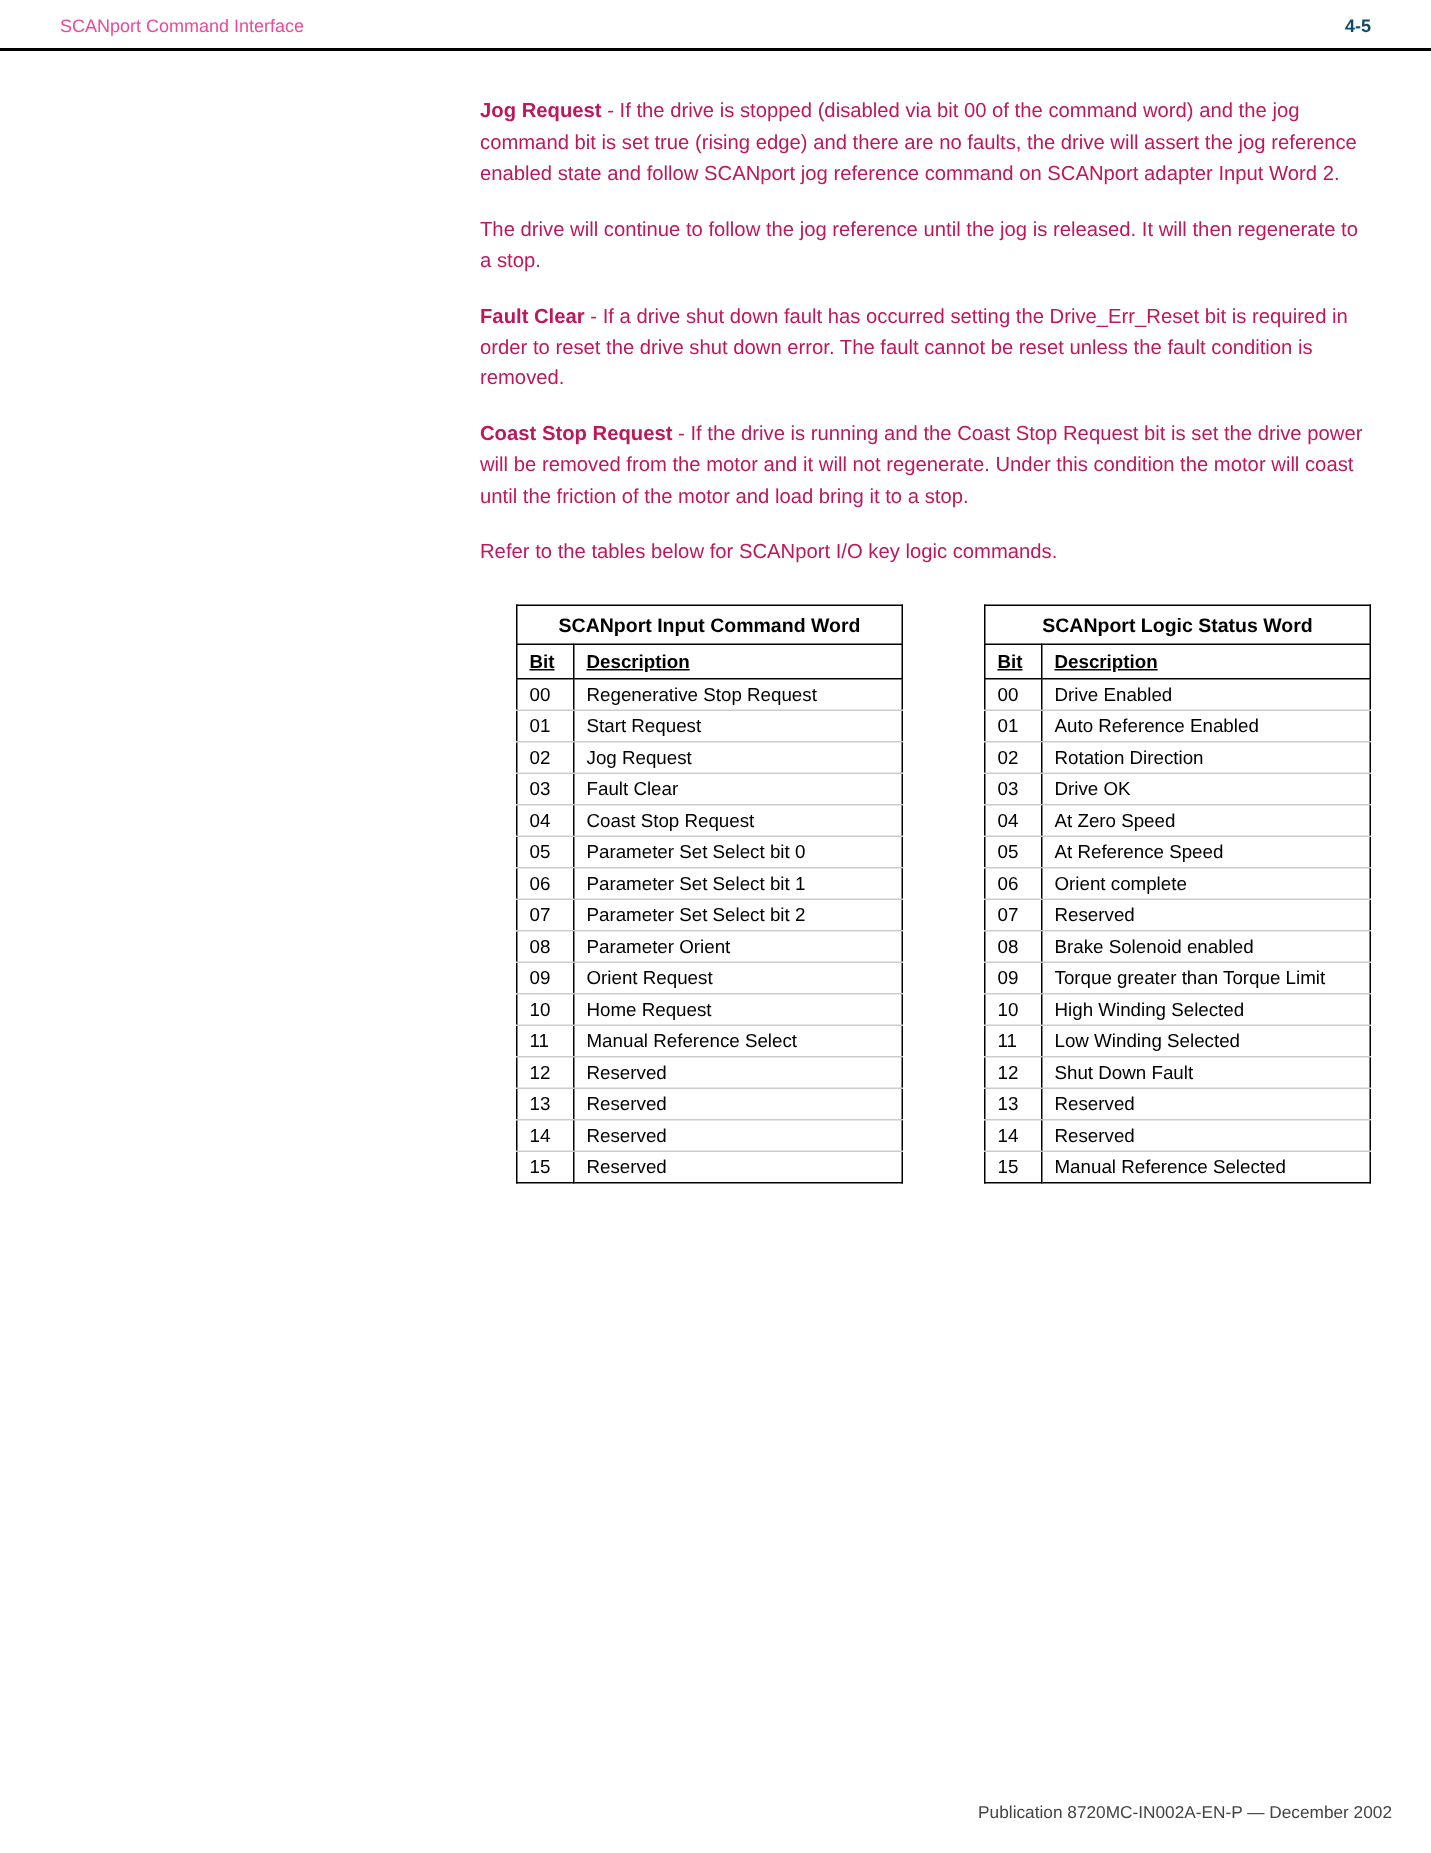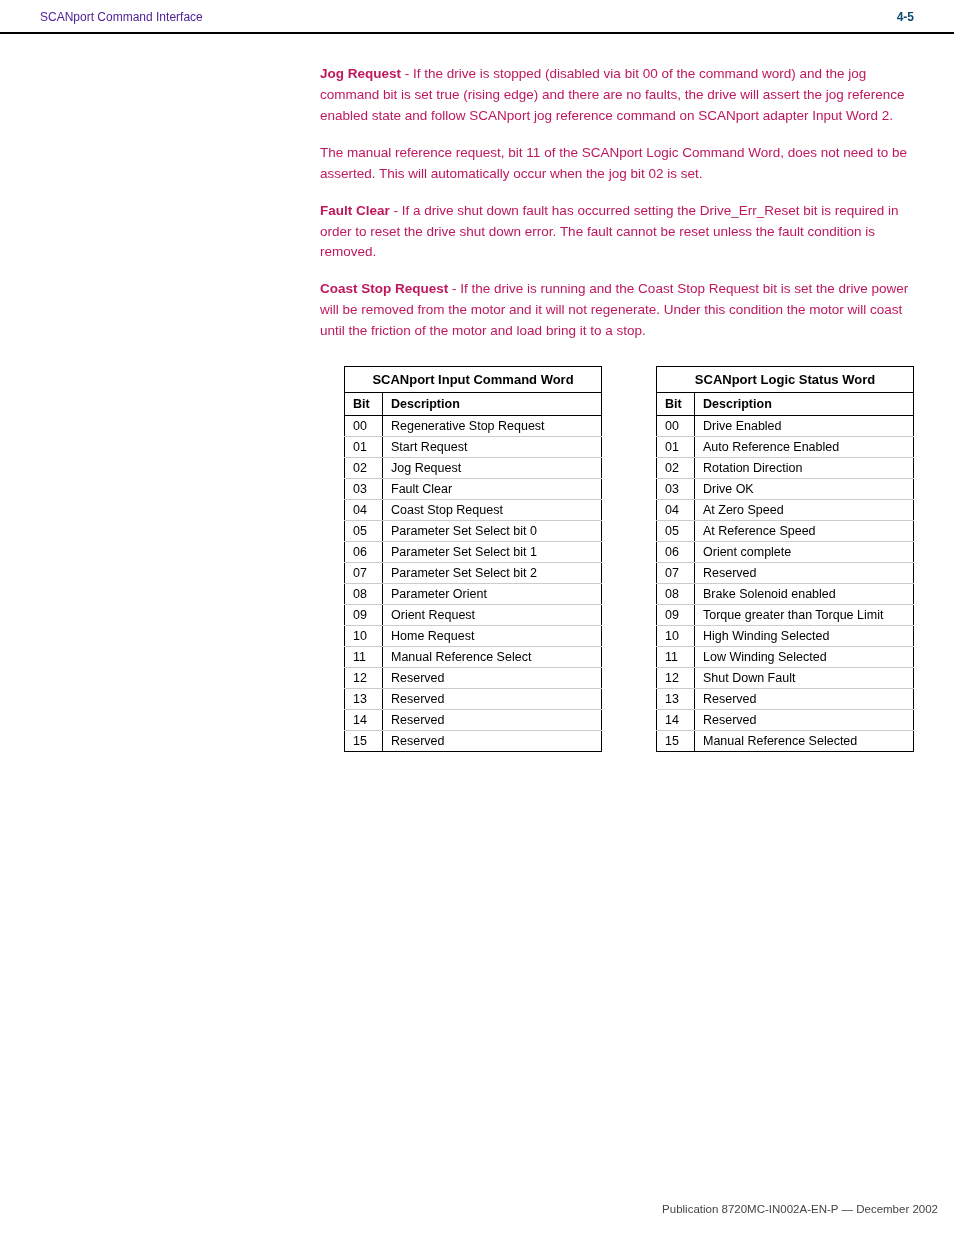--- a/index.html
+++ b/index.html
@@ -23,21 +23,21 @@
     .page-header {
       display: flex;
       justify-content: space-between;
       align-items: center;
       padding: 10px 40px 8px 40px;
       border-bottom: 2px solid #000;
       margin-bottom: 0;
     }
     .page-header-title {
       font-size: 12px;
-      color: #4c1d95;
+      color: #ec4899;
     }
     .page-header-number {
       font-size: 12px;
       font-weight: bold;
       color: #0c4a6e;
     }
 
     
     .content {
       padding: 30px 40px 30px 320px;
@@ -80,20 +80,21 @@
       width: 100%;
       border-collapse: collapse;
       font-size: 12.5px;
     }
     table.data-table th {
       border: 1px solid #000;
       padding: 4px 8px;
       font-weight: bold;
       text-align: left;
       background: #fff;
+      text-decoration: underline;
     }
     table.data-table td {
       border: 1px solid #000;
       border-top: none;
       padding: 3px 8px;
       text-align: left;
     }
     table.data-table tr:not(:last-child) td {
       border-bottom: 1px solid #ccc;
     }
@@ -106,54 +107,57 @@
     }
 
     
     .page-footer {
       position: absolute;
       bottom: 20px;
       left: 0;
       right: 0;
       display: flex;
       justify-content: flex-end;
-      padding: 0 16px;
+      padding: 0 26px;
       font-size: 11.5px;
       color: #444;
     }
   </style>
 </head>
 <body>
 
 <div class="page">
 
   <div class="page-header">
     <span class="page-header-title">SCANport Command Interface</span>
     <span class="page-header-number">4-5</span>
   </div>
 
   <div class="content">
 
     <p class="body-text">
       <strong>Jog Request</strong><span> - If the drive is stopped (disabled via bit 00 of the command word) and the jog command bit is set true (rising edge) and there are no faults, the drive will assert the jog reference enabled state and follow SCANport jog reference command on SCANport adapter Input Word 2.</span>
     </p>
 
-
-    <p class="body-text">
-      <span>The manual reference request, bit 11 of the SCANport Logic Command Word, does not need to be asserted. This will automatically occur when the jog bit 02 is set.</span>
-    </p>
+    <p class="body-text">
+      <span>The drive will continue to follow the jog reference until the jog is released. It will then regenerate to a stop.</span>
+    </p>
+
 
     <p class="body-text">
       <strong>Fault Clear</strong><span>  - If a drive shut down fault has occurred setting the Drive_Err_Reset bit is required in order to reset the drive shut down error. The fault cannot be reset unless the fault condition is removed.</span>
     </p>
 
     <p class="body-text">
       <strong>Coast Stop Request</strong><span> - If the drive is running and the Coast Stop Request bit is set the drive power will be removed from the motor and it will not regenerate. Under this condition the motor will coast until the friction of the motor and load bring it to a stop.</span>
     </p>
 
+    <p class="body-text">
+      <span>Refer to the tables below for SCANport I/O key logic commands.</span>
+    </p>
 
     <div class="tables-section">
       <div class="tables-row">
 
         <div class="table-container">
           <div class="table-title">SCANport Input Command Word</div>
           <table class="data-table">
             <thead>
               <tr>
                 <th class="col-bit">Bit</th>

